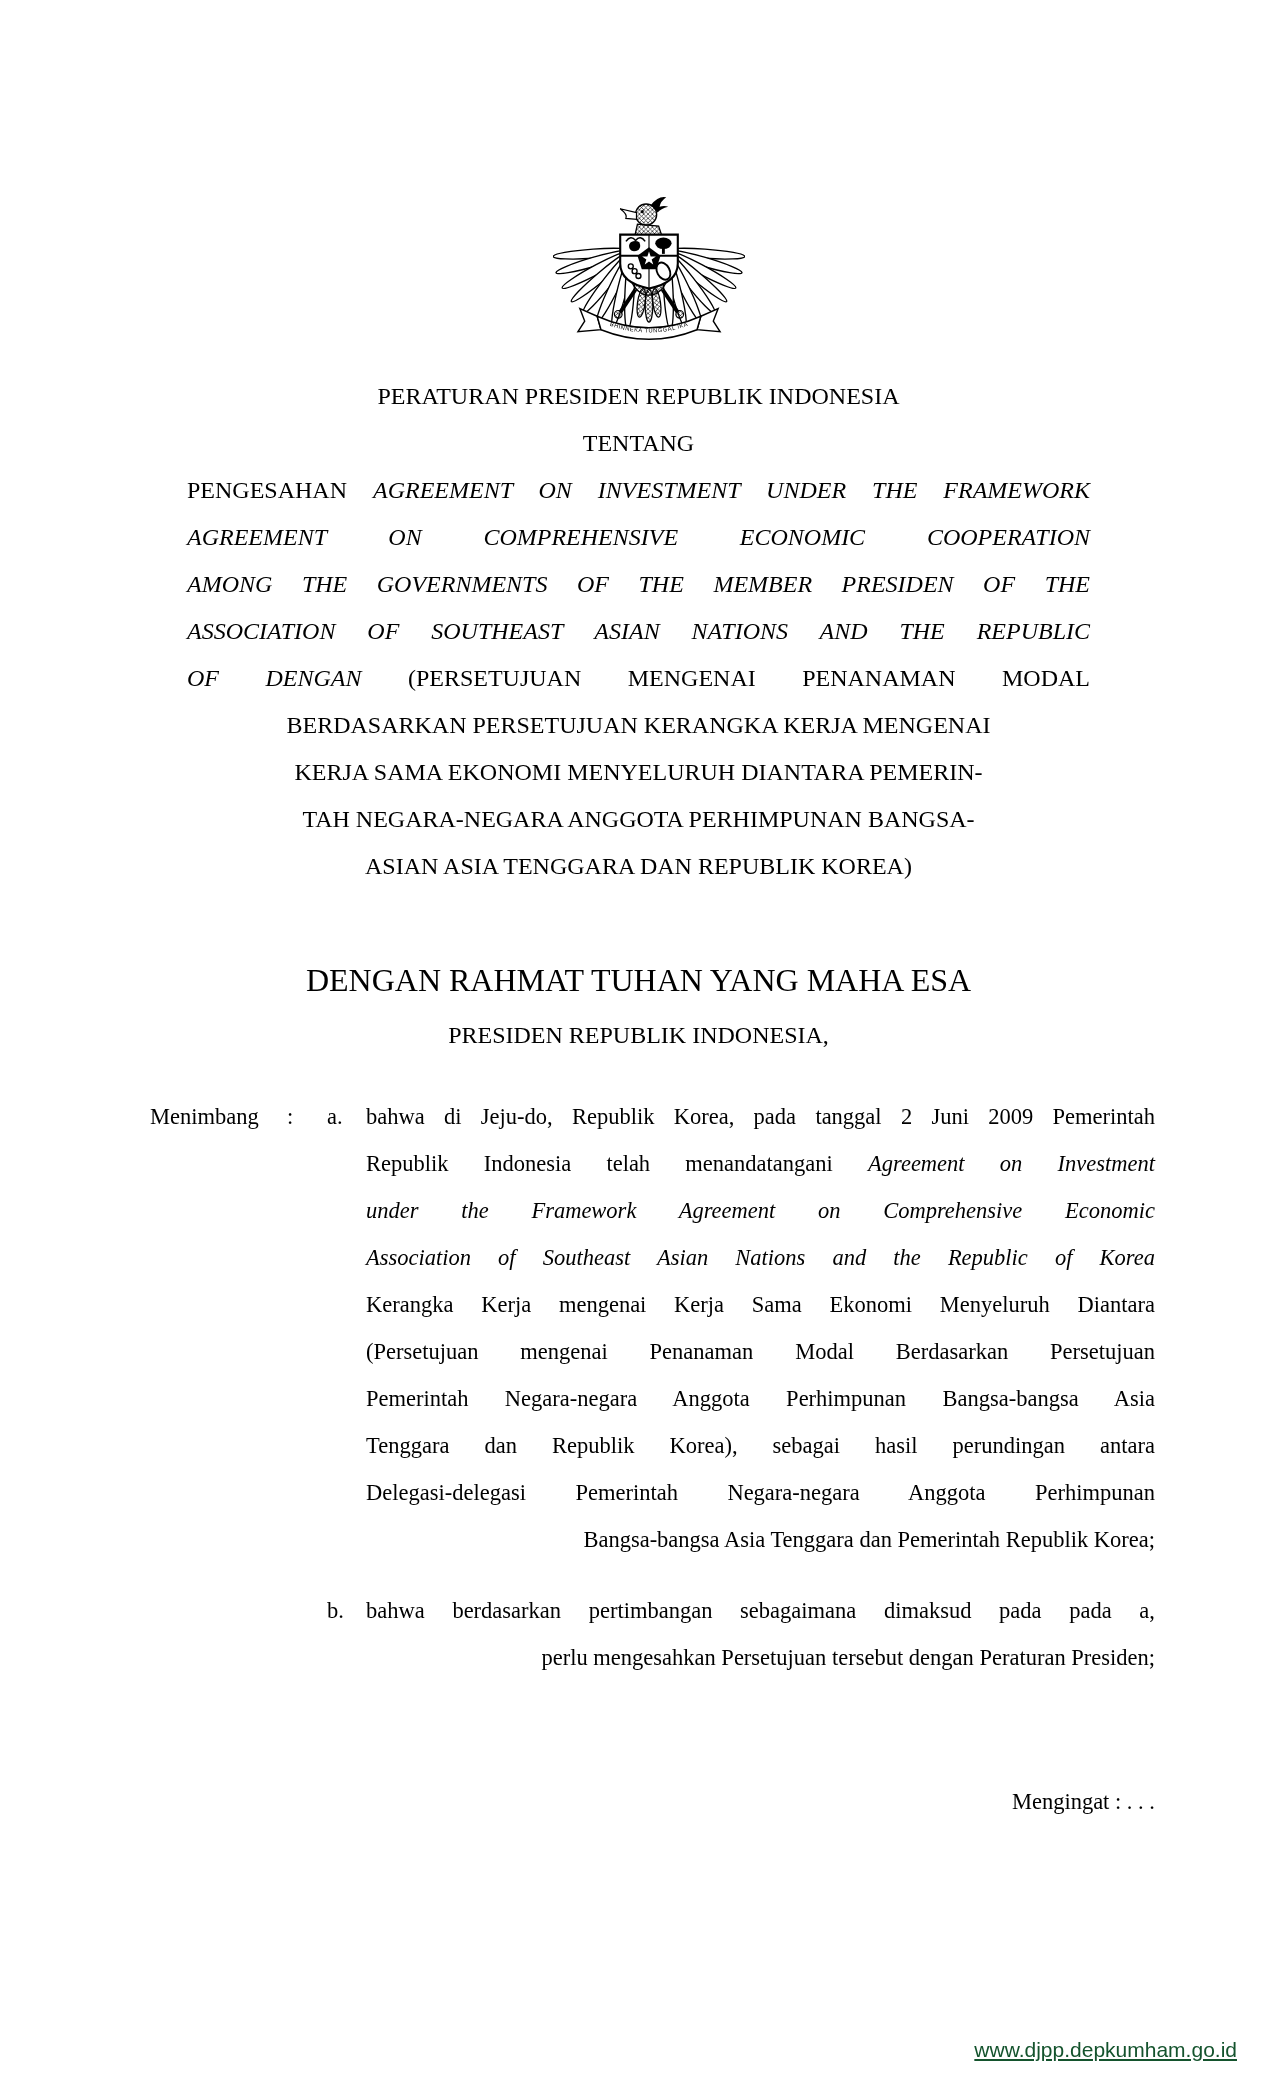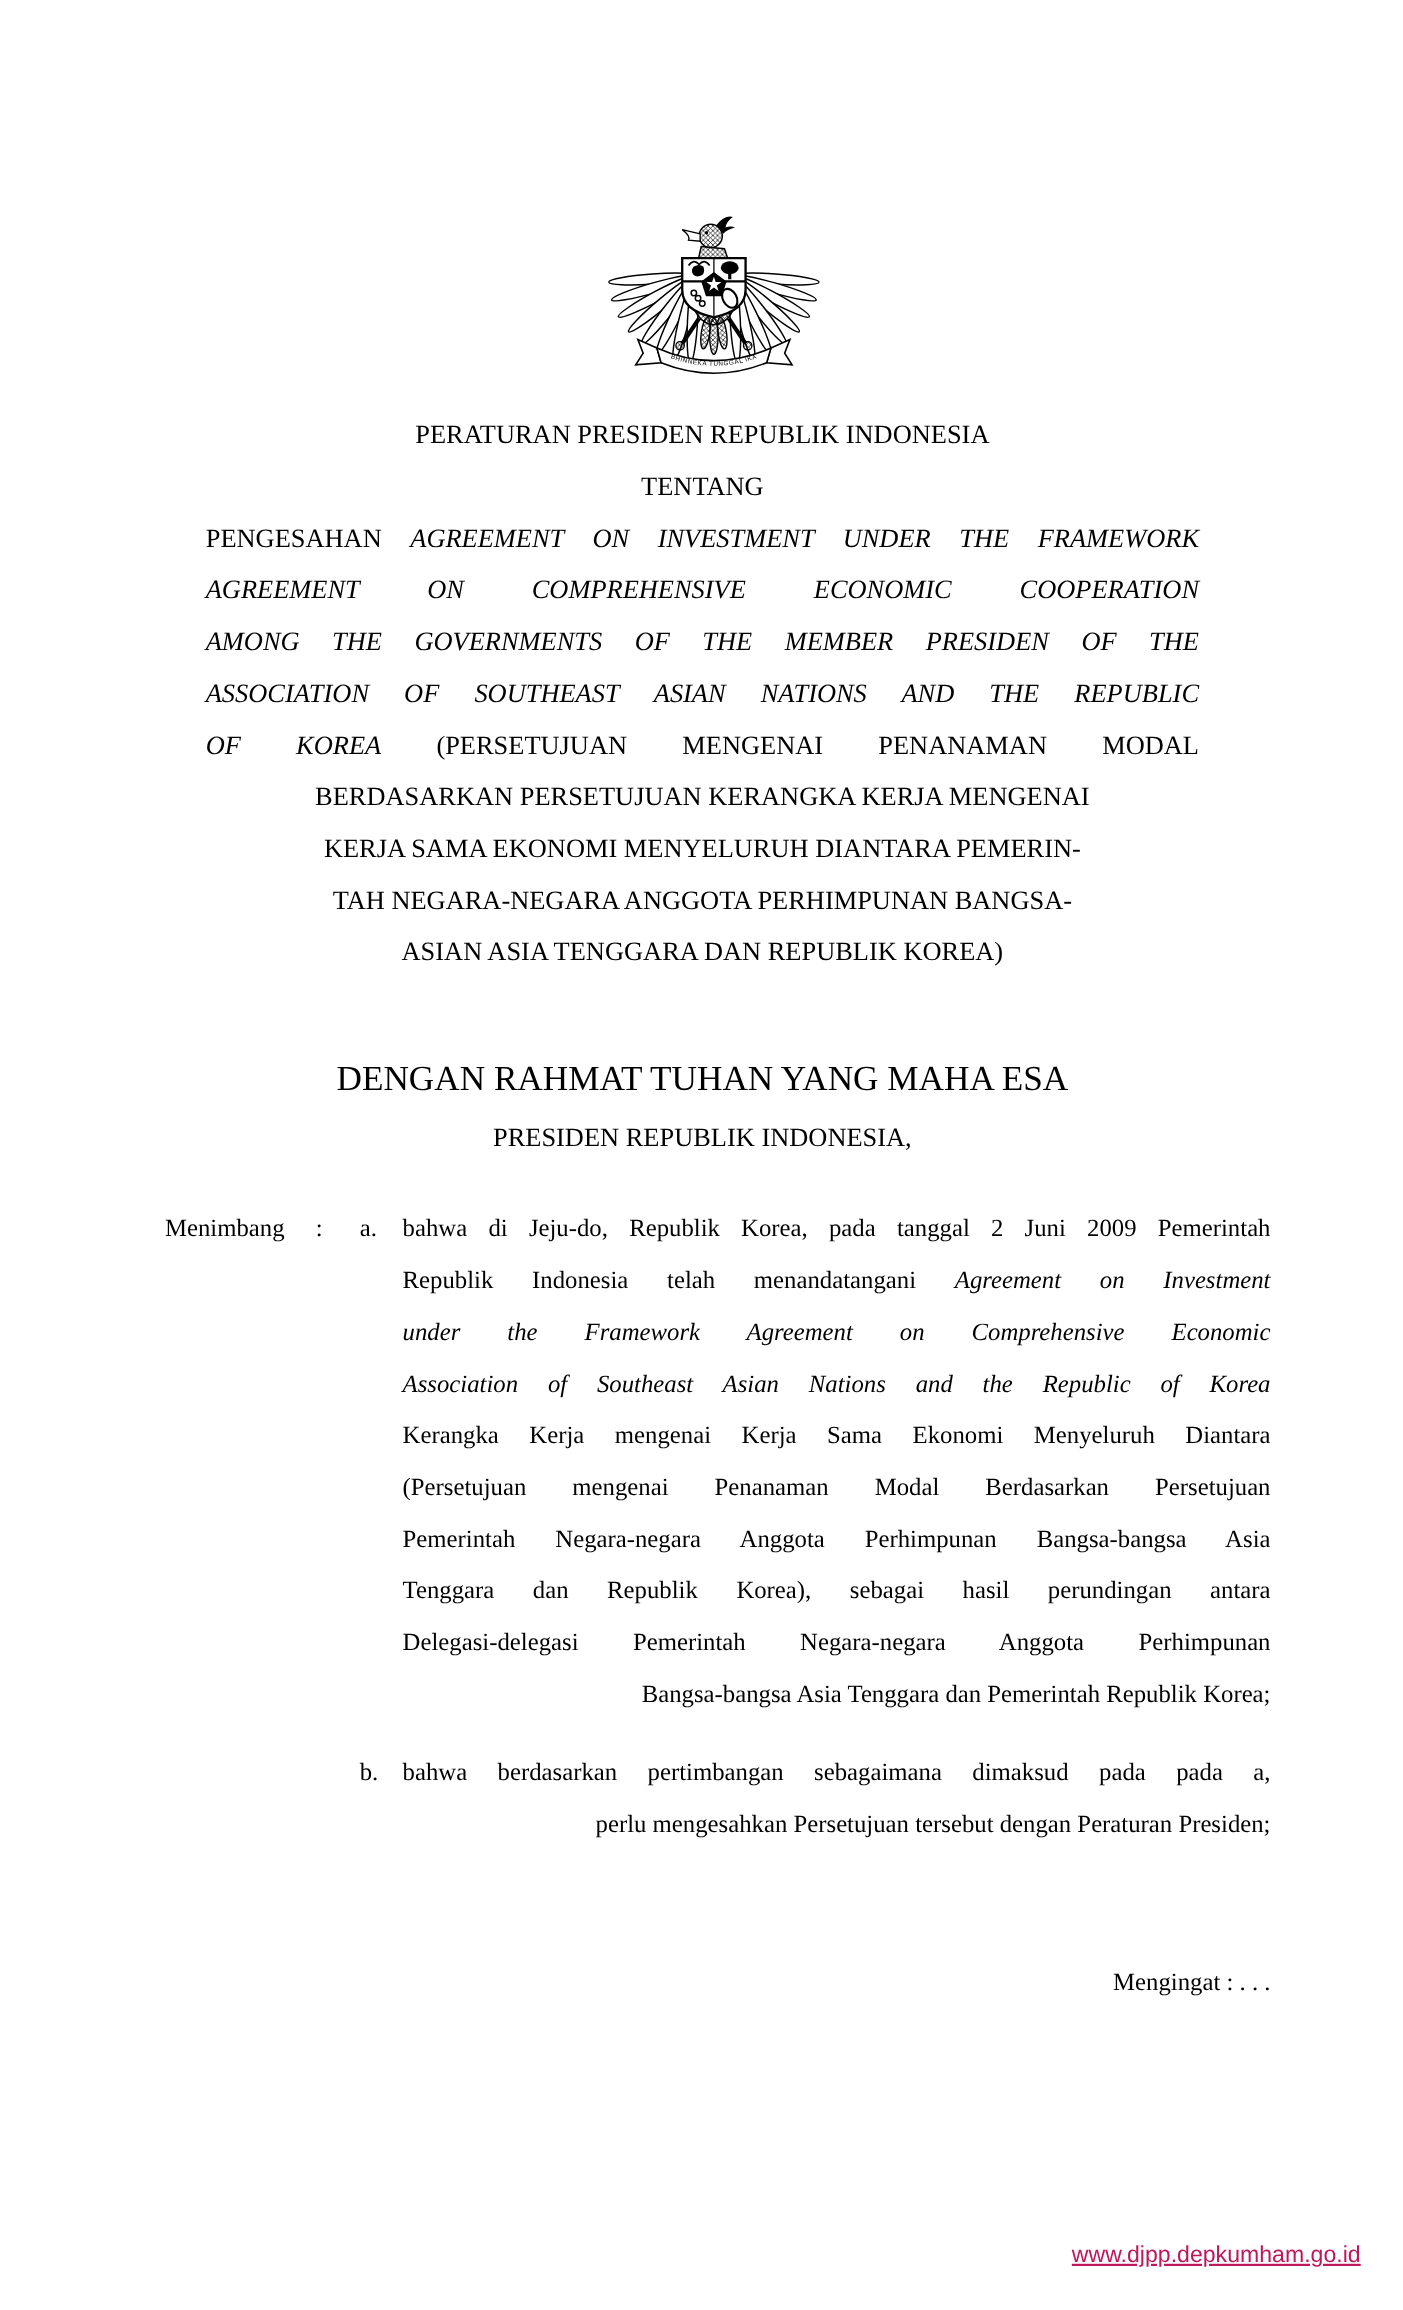--- a/index.html
+++ b/index.html
@@ -36,21 +36,21 @@
   .c-marker { position: absolute; left: 0; top: 0; }
   .c-lines { margin-left: 39px; }
   .c-lines .last { text-align: right; text-align-last: auto; -moz-text-align-last: auto; }
 
   #catchword { position: absolute; left: 150px; top: 1778px; width: 1005px; text-align: right; }
 
   #watermark {
     position: absolute; right: 38px; top: 2038px;
     font-family: "Liberation Sans", "DejaVu Sans", sans-serif;
     font-size: 21px;
-    color: #be185d;
+    color: #14532d;
     text-decoration: underline;
   }
 </style>
 </head>
 <body>
 
 <div class="page">
 
   <div id="emblem">
     <svg viewBox="0 0 200 212" xmlns="http://www.w3.org/2000/svg">
@@ -149,21 +149,21 @@
     <div class="line just">
       <span></span><span class="it">AGREEMENT ON COMPREHENSIVE ECONOMIC COOPERATION</span><span></span>
     </div>
     <div class="line just">
       <span></span><span class="it">AMONG THE GOVERNMENTS OF THE MEMBER PRESIDEN OF THE</span><span></span>
     </div>
     <div class="line just">
       <span></span><span class="it">ASSOCIATION OF SOUTHEAST ASIAN NATIONS AND THE REPUBLIC</span><span></span>
     </div>
     <div class="line just">
-      <span></span><span class="it">OF KOREA</span><span> (PERSETUJUAN  MENGENAI PENANAMAN MODAL</span>
+      <span></span><span class="it">OF DENGAN</span><span> (PERSETUJUAN  MENGENAI PENANAMAN MODAL</span>
     </div>
     <div class="line ctr">
       <span>BERDASARKAN PERSETUJUAN KERANGKA KERJA MENGENAI</span>
     </div>
     <div class="line ctr">
       <span>KERJA SAMA EKONOMI MENYELURUH DIANTARA PEMERIN-</span>
     </div>
     <div class="line ctr">
       <span>TAH NEGARA-NEGARA ANGGOTA PERHIMPUNAN BANGSA-</span>
     </div>

